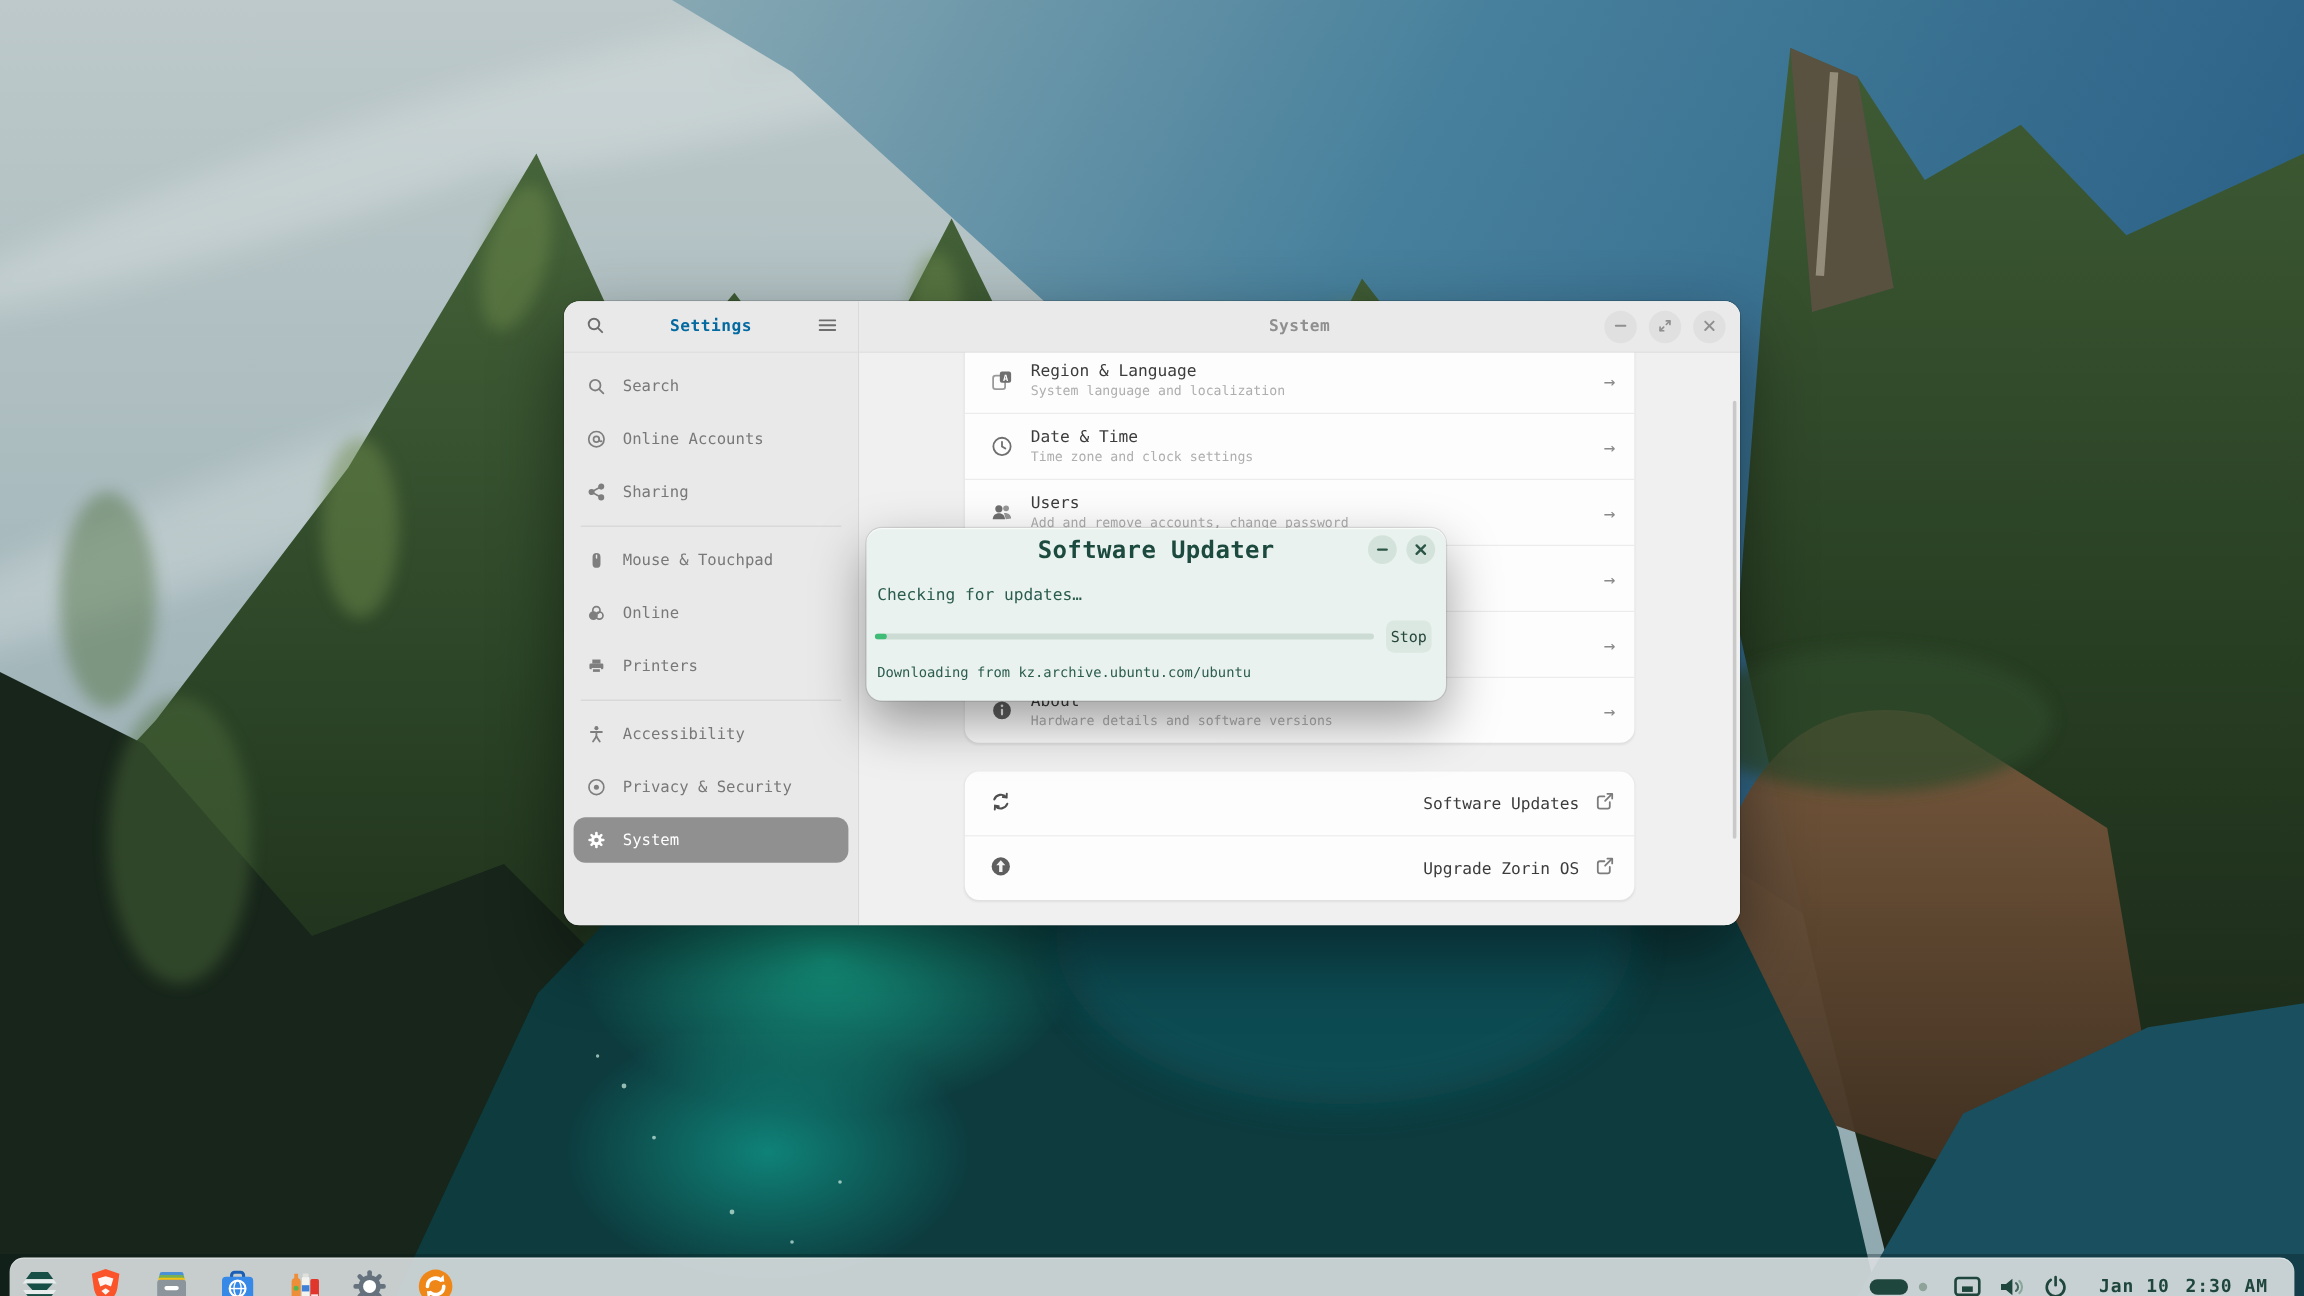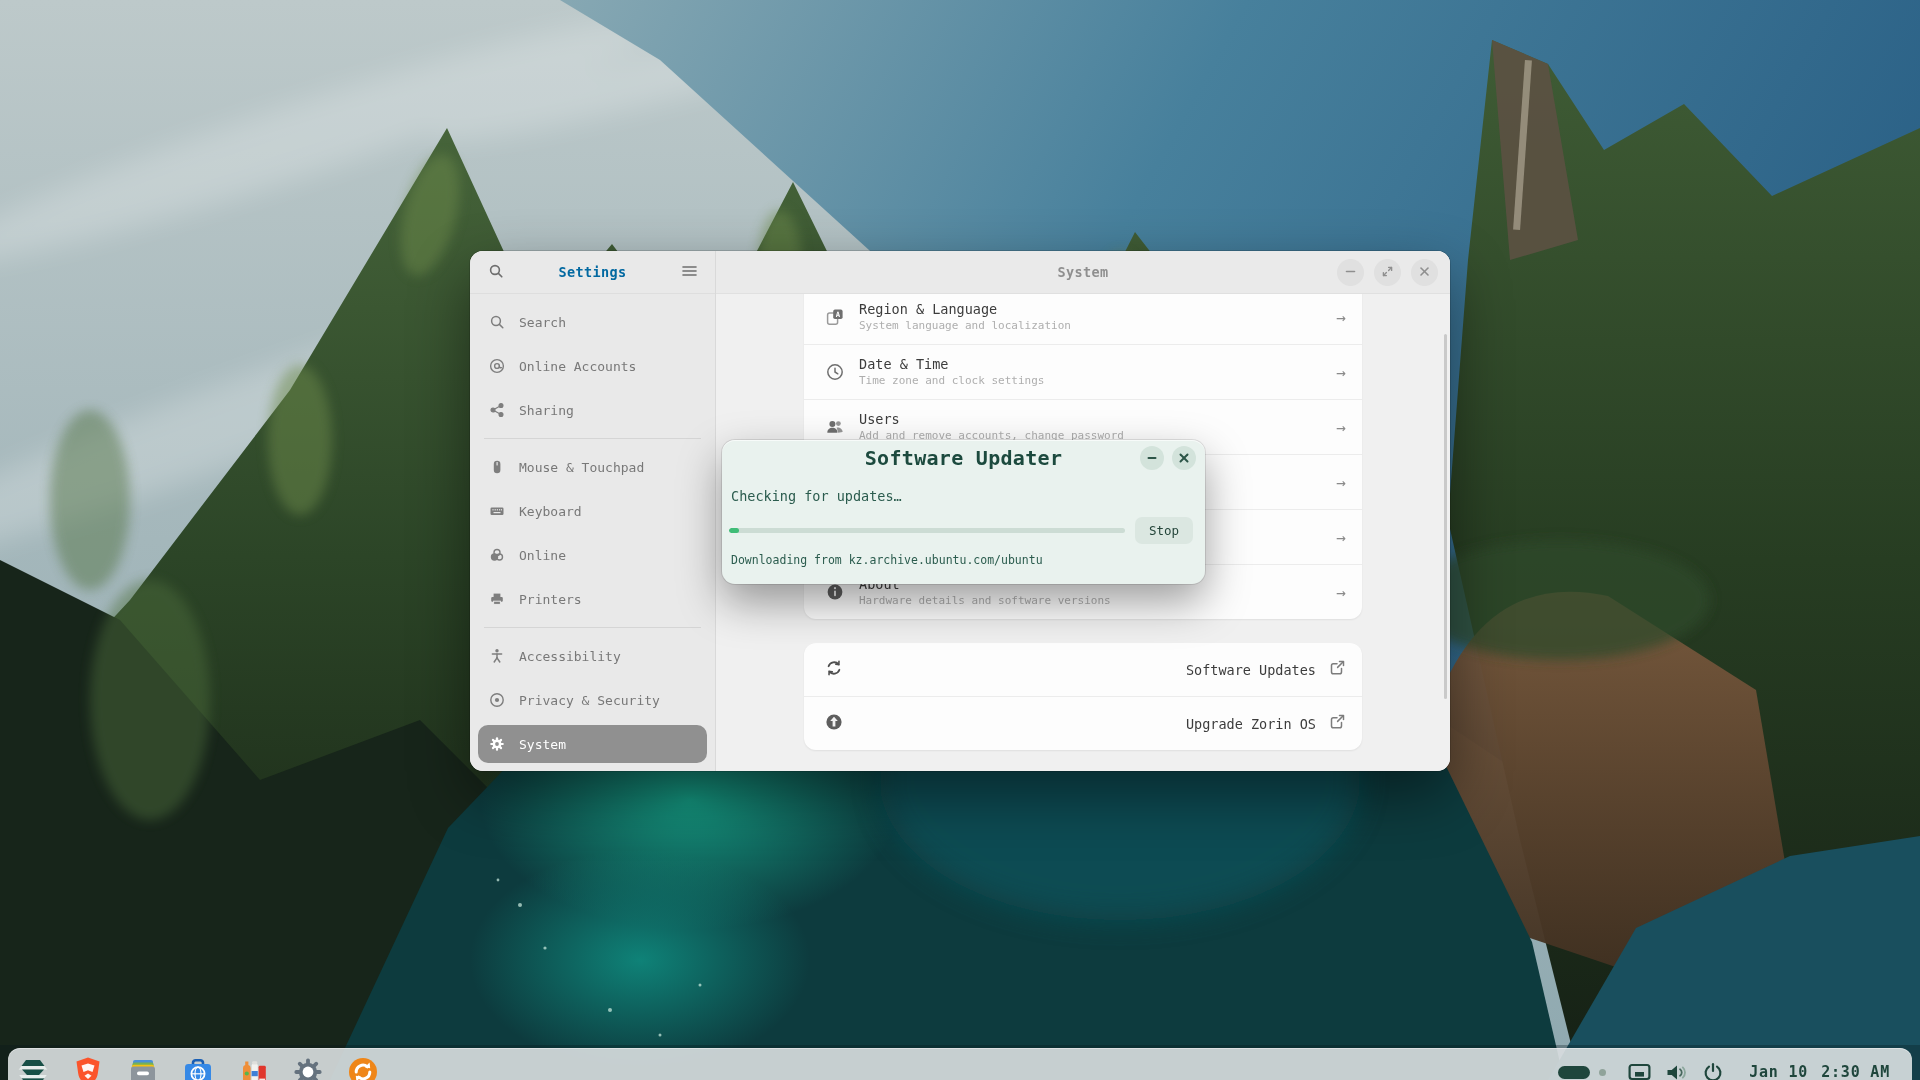--- a/index.html
+++ b/index.html
@@ -46,21 +46,21 @@
   .updater{position:absolute;left:722px;top:440px;width:483px;height:144px;border-radius:13px;background:#e9f2ee;
     box-shadow:0 18px 44px rgba(0,0,0,.38),0 0 0 1px rgba(0,0,0,.10),inset 0 1px 0 rgba(255,255,255,.65);z-index:6;}
   .ud-header{height:36px;display:flex;align-items:center;position:relative;padding:0 9px;}
   .ud-title{position:absolute;left:0;right:0;text-align:center;font-size:20px;font-weight:bold;color:#1c4a3e;letter-spacing:.3px;}
   .ud-controls{margin-left:auto;display:flex;gap:8px;z-index:1;}
   .ud-btn{width:24px;height:24px;border-radius:50%;border:none;background:#d3e3db;color:#2c5547;display:flex;align-items:center;justify-content:center;padding:0;cursor:pointer;}
   .ud-status{margin:12px 9px 0;font-size:13.5px;color:#2b5c4e;}
   .ud-progress-row{display:flex;align-items:center;margin:13px 12px 0 7px;gap:10px;}
   .ud-track{flex:1;height:5px;border-radius:3px;background:#ccdcd4;overflow:hidden;}
   .ud-fill{height:100%;border-radius:3px;background:#3fbd77;width:2.5%;}
-  .ud-stop{flex:none;height:27px;padding:0 14px;border:none;border-radius:7px;background:#dbe7e1;color:#24453a;font-size:12.5px;font-family:inherit;cursor:pointer;}
+  .ud-stop{flex:none;height:27px;padding:0 4px;border:none;border-radius:7px;background:#dbe7e1;color:#24453a;font-size:12.5px;font-family:inherit;cursor:pointer;}
   .ud-detail{margin:9px 9px 0;font-size:11.5px;color:#2b5c4e;}
 
   
   .taskbar{position:absolute;left:8px;top:1048px;width:1904px;height:48px;border-radius:12px;
     background:rgba(226,231,232,.87);box-shadow:inset 0 1px 0 rgba(255,255,255,.4);display:flex;align-items:center;justify-content:space-between;}
   .tb-apps{display:flex;align-items:center;height:100%;padding-left:7px;gap:19px;}
   .tb-app{position:relative;width:36px;height:48px;display:flex;align-items:center;justify-content:center;cursor:pointer;}
   .tb-app svg{width:36px;height:36px;display:block;}
   .tb-dot{position:absolute;bottom:2px;left:50%;transform:translateX(-50%);width:5px;height:5px;border-radius:50%;background:#2c5a4e;display:none;}
   .tb-app.running .tb-dot{display:block;}
@@ -219,36 +219,20 @@
           <span class="ico">
             <svg width="16" height="16" viewBox="0 0 16 16">
               <rect x="4.8" y="1.8" width="6.6" height="12.4" rx="3.3" fill="#7e7e7e"></rect>
               <line x1="8.1" y1="3.6" x2="8.1" y2="6" stroke="#e9e9e9" stroke-width="1.2" stroke-linecap="round"></line>
             </svg>
           </span>
           <span>Mouse &amp; Touchpad</span>
         </div>
         <div class="sb-item">
           <span class="ico">
-            <svg width="16" height="16" viewBox="0 0 16 16">
-              <rect x="1.5" y="4.5" width="13" height="7.5" rx="1.2" fill="#7e7e7e"></rect>
-              <g fill="#e9e9e9">
-                <rect x="3.4" y="6.2" width="1.2" height="1.2"></rect>
-                  <rect x="5.6" y="6.2" width="1.2" height="1.2"></rect>
-                <rect x="7.8" y="6.2" width="1.2" height="1.2"></rect>
-                  <rect x="10" y="6.2" width="1.2" height="1.2"></rect>
-                  <rect x="12" y="6.2" width="1" height="1.2"></rect>
-                <rect x="4.5" y="9" width="7" height="1.2"></rect>
-              </g>
-            </svg>
-          </span>
-          <span>Keyboard</span>
-        </div>
-        <div class="sb-item">
-          <span class="ico">
             <svg width="16" height="16" viewBox="0 0 16 16" fill="none" stroke="#7e7e7e" stroke-width="1.4">
               <circle cx="8" cy="5.5" r="3"></circle>
                 <circle cx="10.5" cy="10" r="3"></circle>
                 <circle cx="5.5" cy="10" r="3" fill="#7e7e7e"></circle>
             </svg>
           </span>
           <span>Online</span>
         </div>
         <div class="sb-item">
           <span class="ico">

